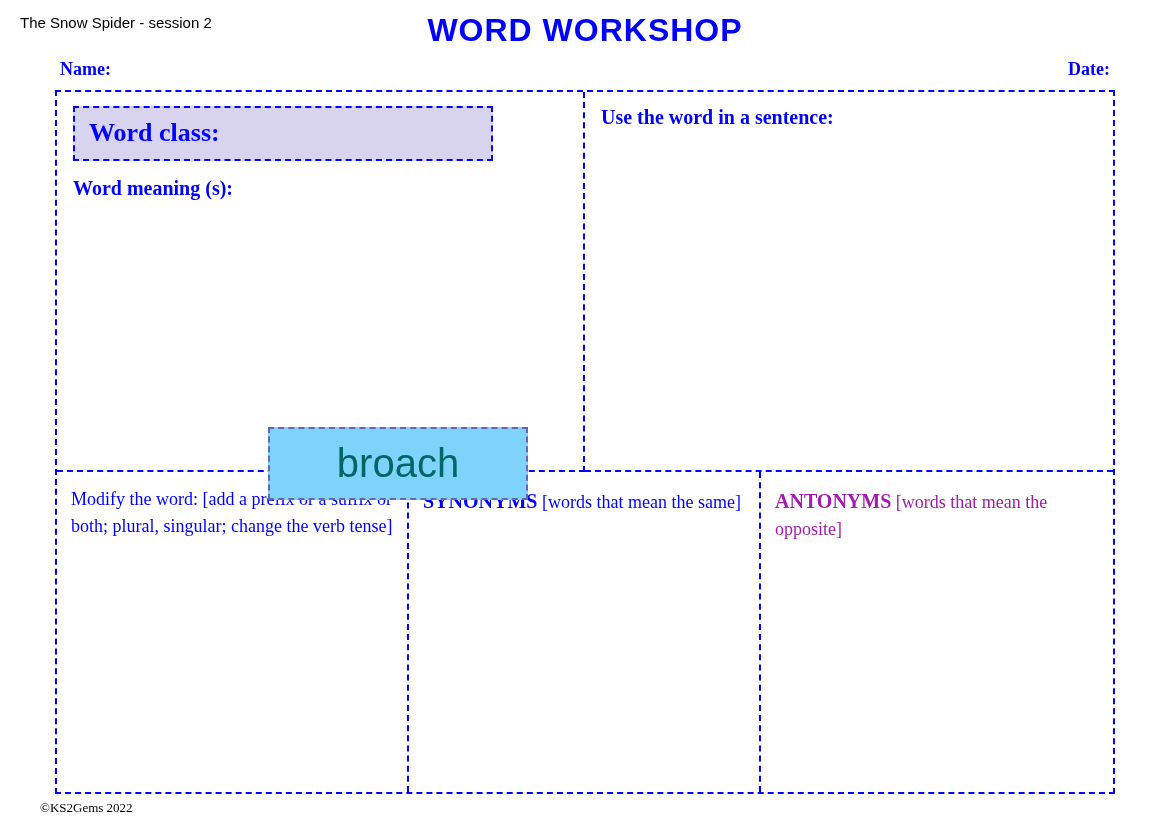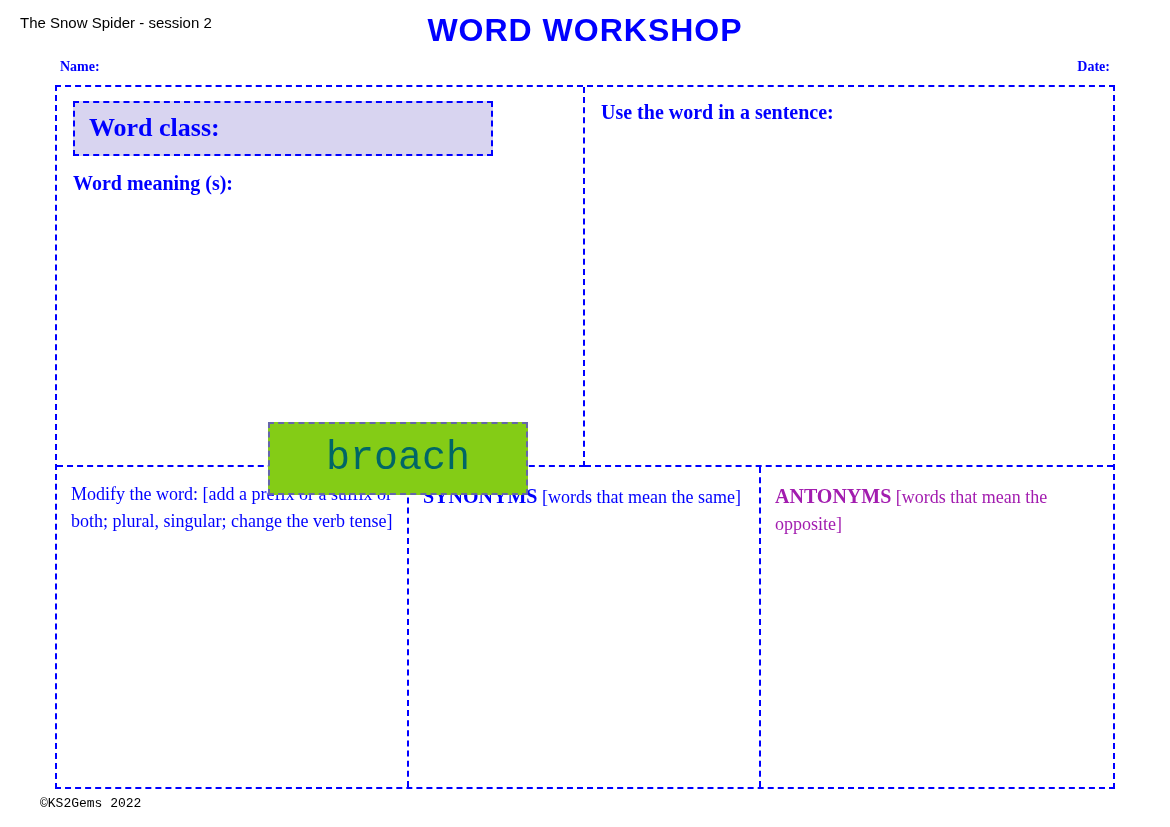--- a/index.html
+++ b/index.html
@@ -35,21 +35,21 @@
       font-family: Arial, sans-serif;
       letter-spacing: 1px;
     }
 
     .name-date-row {
       display: flex;
       justify-content: space-between;
       padding: 6px 60px 10px 60px;
     }
     .name-label, .date-label {
-      font-size: 14px;
+      font-size: 18px;
       font-weight: bold;
       color: blue;
     }
 
     
     .worksheet {
       margin: 0 55px;
       border: 2px dashed blue;
       display: grid;
       grid-template-columns: 1fr 1fr;
@@ -84,26 +84,26 @@
       color: blue;
       margin-bottom: 8px;
     }
 
     
     .broach-box {
       position: absolute;
       bottom: -30px;
       left: 50%;
       transform: translateX(-20%);
-      background: #84cc16;
+      background: #7dd3fc;
       border: 2px dashed #6666aa;
       padding: 12px 40px;
       font-size: 40px;
       color: #006666;
-      font-family: Liberation Mono, monospace;
+      font-family: Liberation Sans, sans-serif;
       z-index: 10;
       min-width: 260px;
       text-align: center;
     }
 
     
     .cell-top-right {
       border-bottom: 2px dashed blue;
       padding: 14px 16px;
       min-height: 380px;
@@ -163,21 +163,21 @@
     }
     .antonyms-label strong {
       font-weight: bold;
       font-size: 20px;
     }
 
     .footer {
       padding: 10px 20px;
       font-size: 13px;
       color: #000;
-      font-family: Liberation Mono, monospace;
+      font-family: Liberation Serif, serif;
       position: absolute;
       bottom: 8px;
       left: 20px;
     }
   </style>
 </head>
 <body>
 
 <div class="page-header-bar">
   <span class="subtitle">The Snow Spider - session 2</span>

